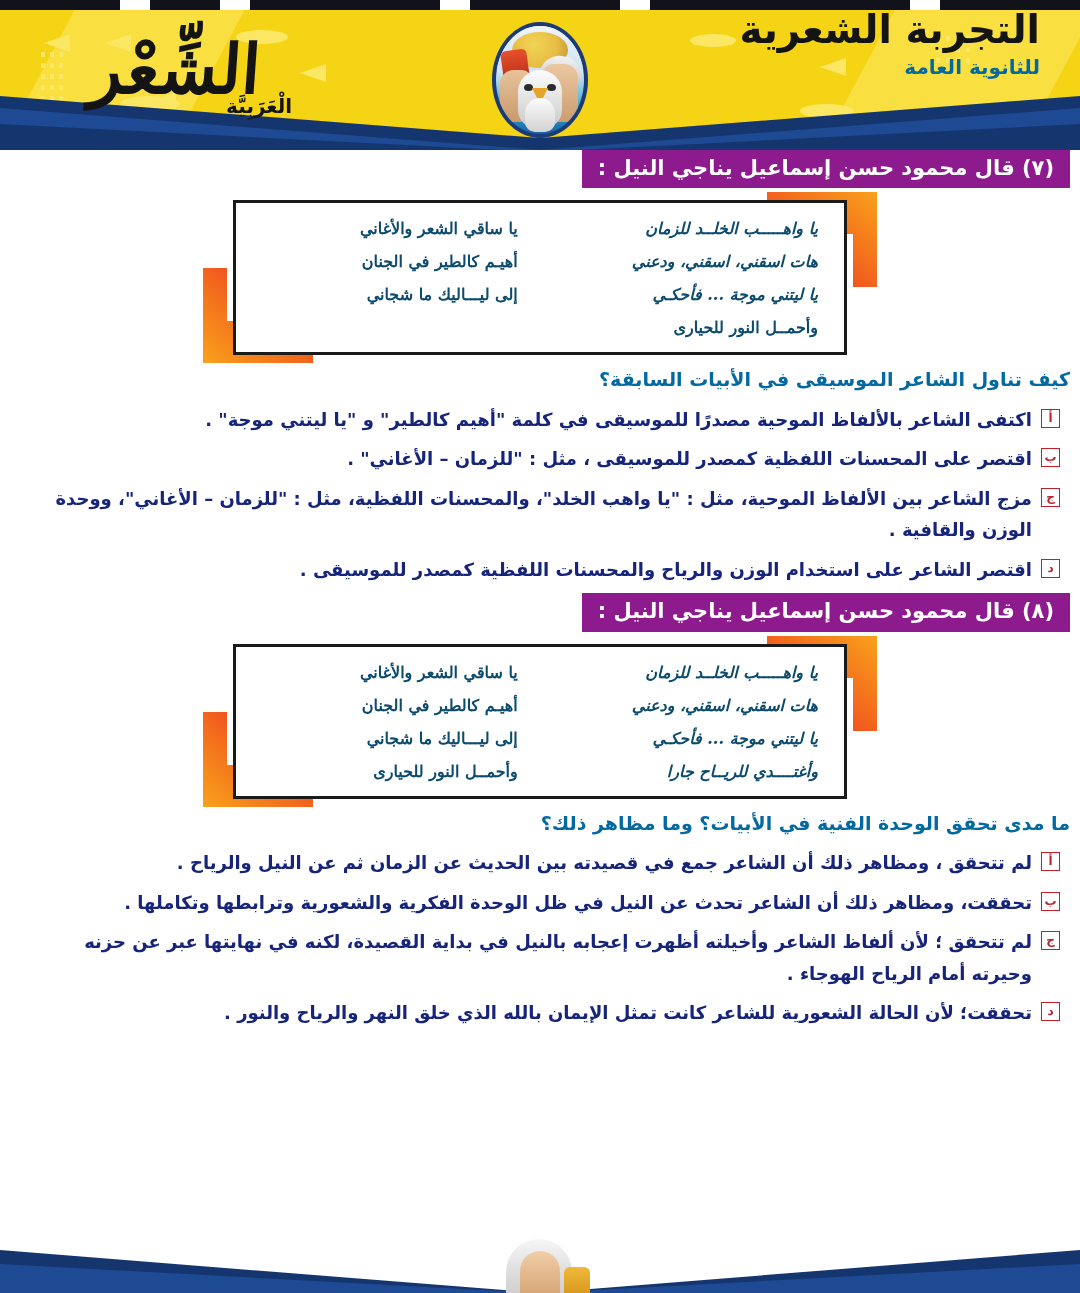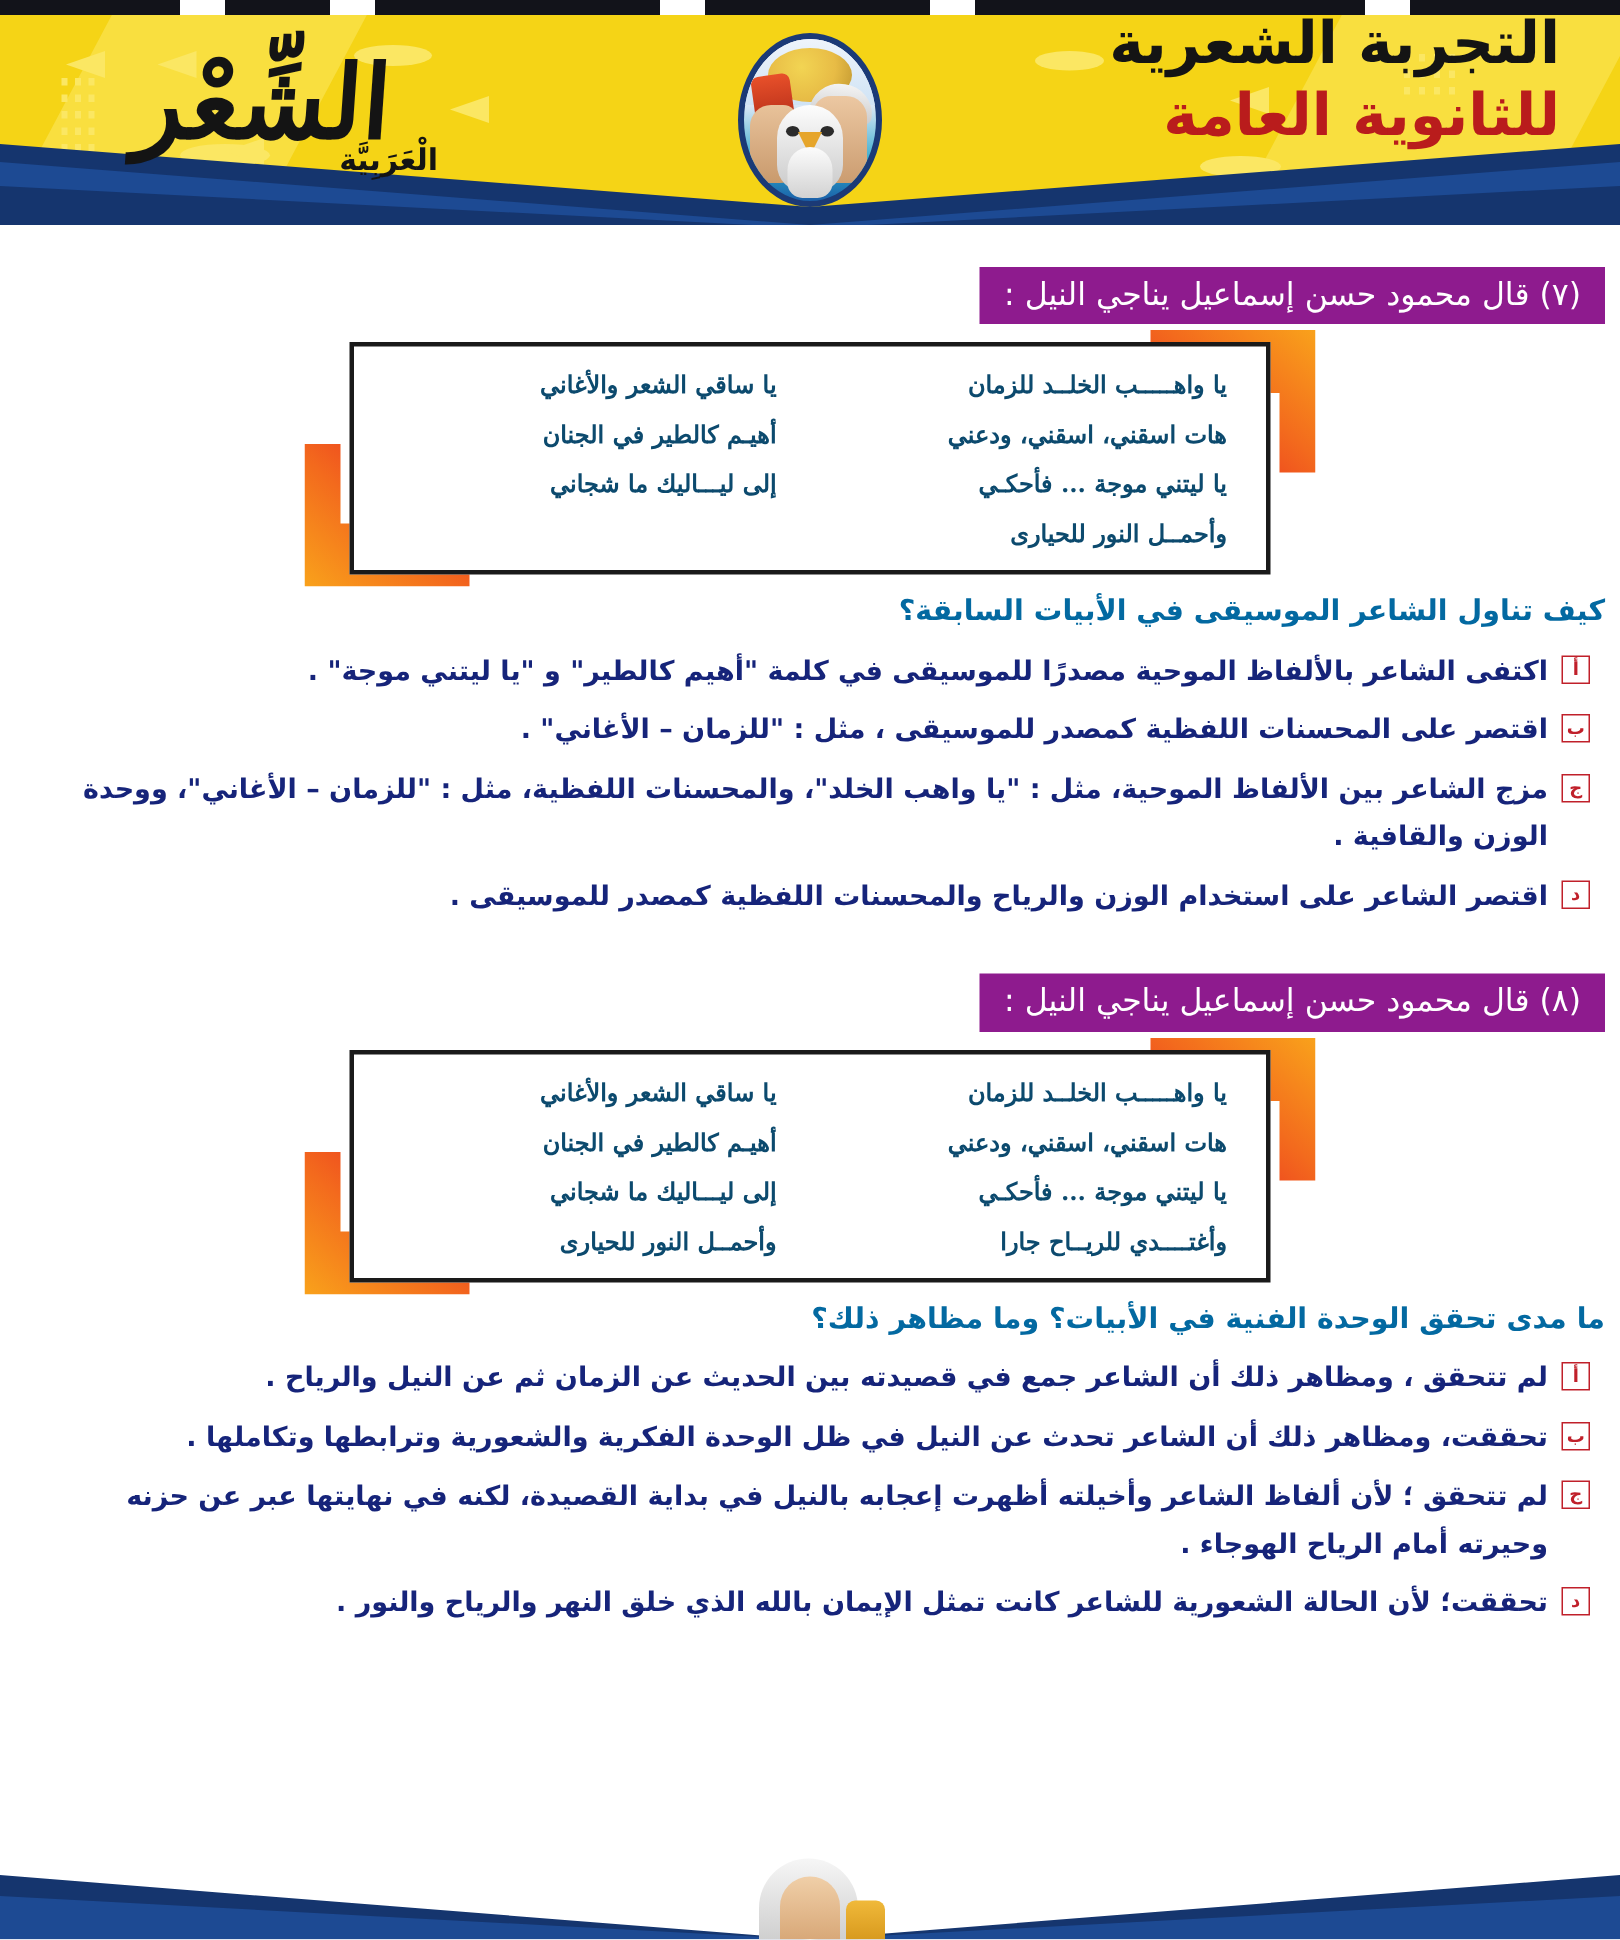--- a/index.html
+++ b/index.html
@@ -61,23 +61,23 @@
   }
   .hdr-title .t1 {
     font-size: 39px;
     font-weight: bold;
     color: #141414;
     line-height: 1.15;
     letter-spacing: -0.5px;
     white-space: nowrap;
   }
   .hdr-title .t2 {
-    font-size: 39px;
-    font-weight: bold;
-    color: #b91c1c;
+    font-size: 20px;
+    font-weight: bold;
+    color: #0369a1;
     line-height: 1.2;
     margin-top: 2px;
     white-space: nowrap;
   }
 
   .hdr-brand {
     position: absolute;
     left: 30px;
     top: 14px;
     width: 290px;
@@ -197,26 +197,25 @@
     position: relative;
     width: 1080px;
     padding: 0;
   }
 
   
   .q-banner {
     background: #8e1b8e;
     color: #ffffff;
     font-size: 21px;
-    font-weight: normal;
+    font-weight: bold;
     padding: 5px 16px 7px 16px;
     display: inline-block;
     white-space: nowrap;
     line-height: 1.25;
-    margin-top: 28px;
   }
   .q-banner-row {
     text-align: right;
     padding-right: 10px;
   }
 
   
   .verse-wrap {
     position: relative;
     width: 614px;
@@ -238,21 +237,21 @@
   }
   .verse-row:last-child { margin-bottom: 0; }
   .hemistich {
     font-family: "DejaVu Serif", "Liberation Serif", serif;
     font-size: 16px;
     font-weight: bold;
     color: #0c4a6e;
     white-space: nowrap;
     line-height: 1.5;
   }
-  .hem-right { width: 52%; text-align: right; }
+  .hem-right { width: 52%; text-align: right; font-style: italic; }
   .hem-left  { width: 46%; text-align: right; }
 
   
   .corner-tr, .corner-bl {
     position: absolute;
     width: 120px; height: 118px;
     z-index: 1;
     pointer-events: none;
   }
   .corner-tr { top: -8px; right: -30px; }

